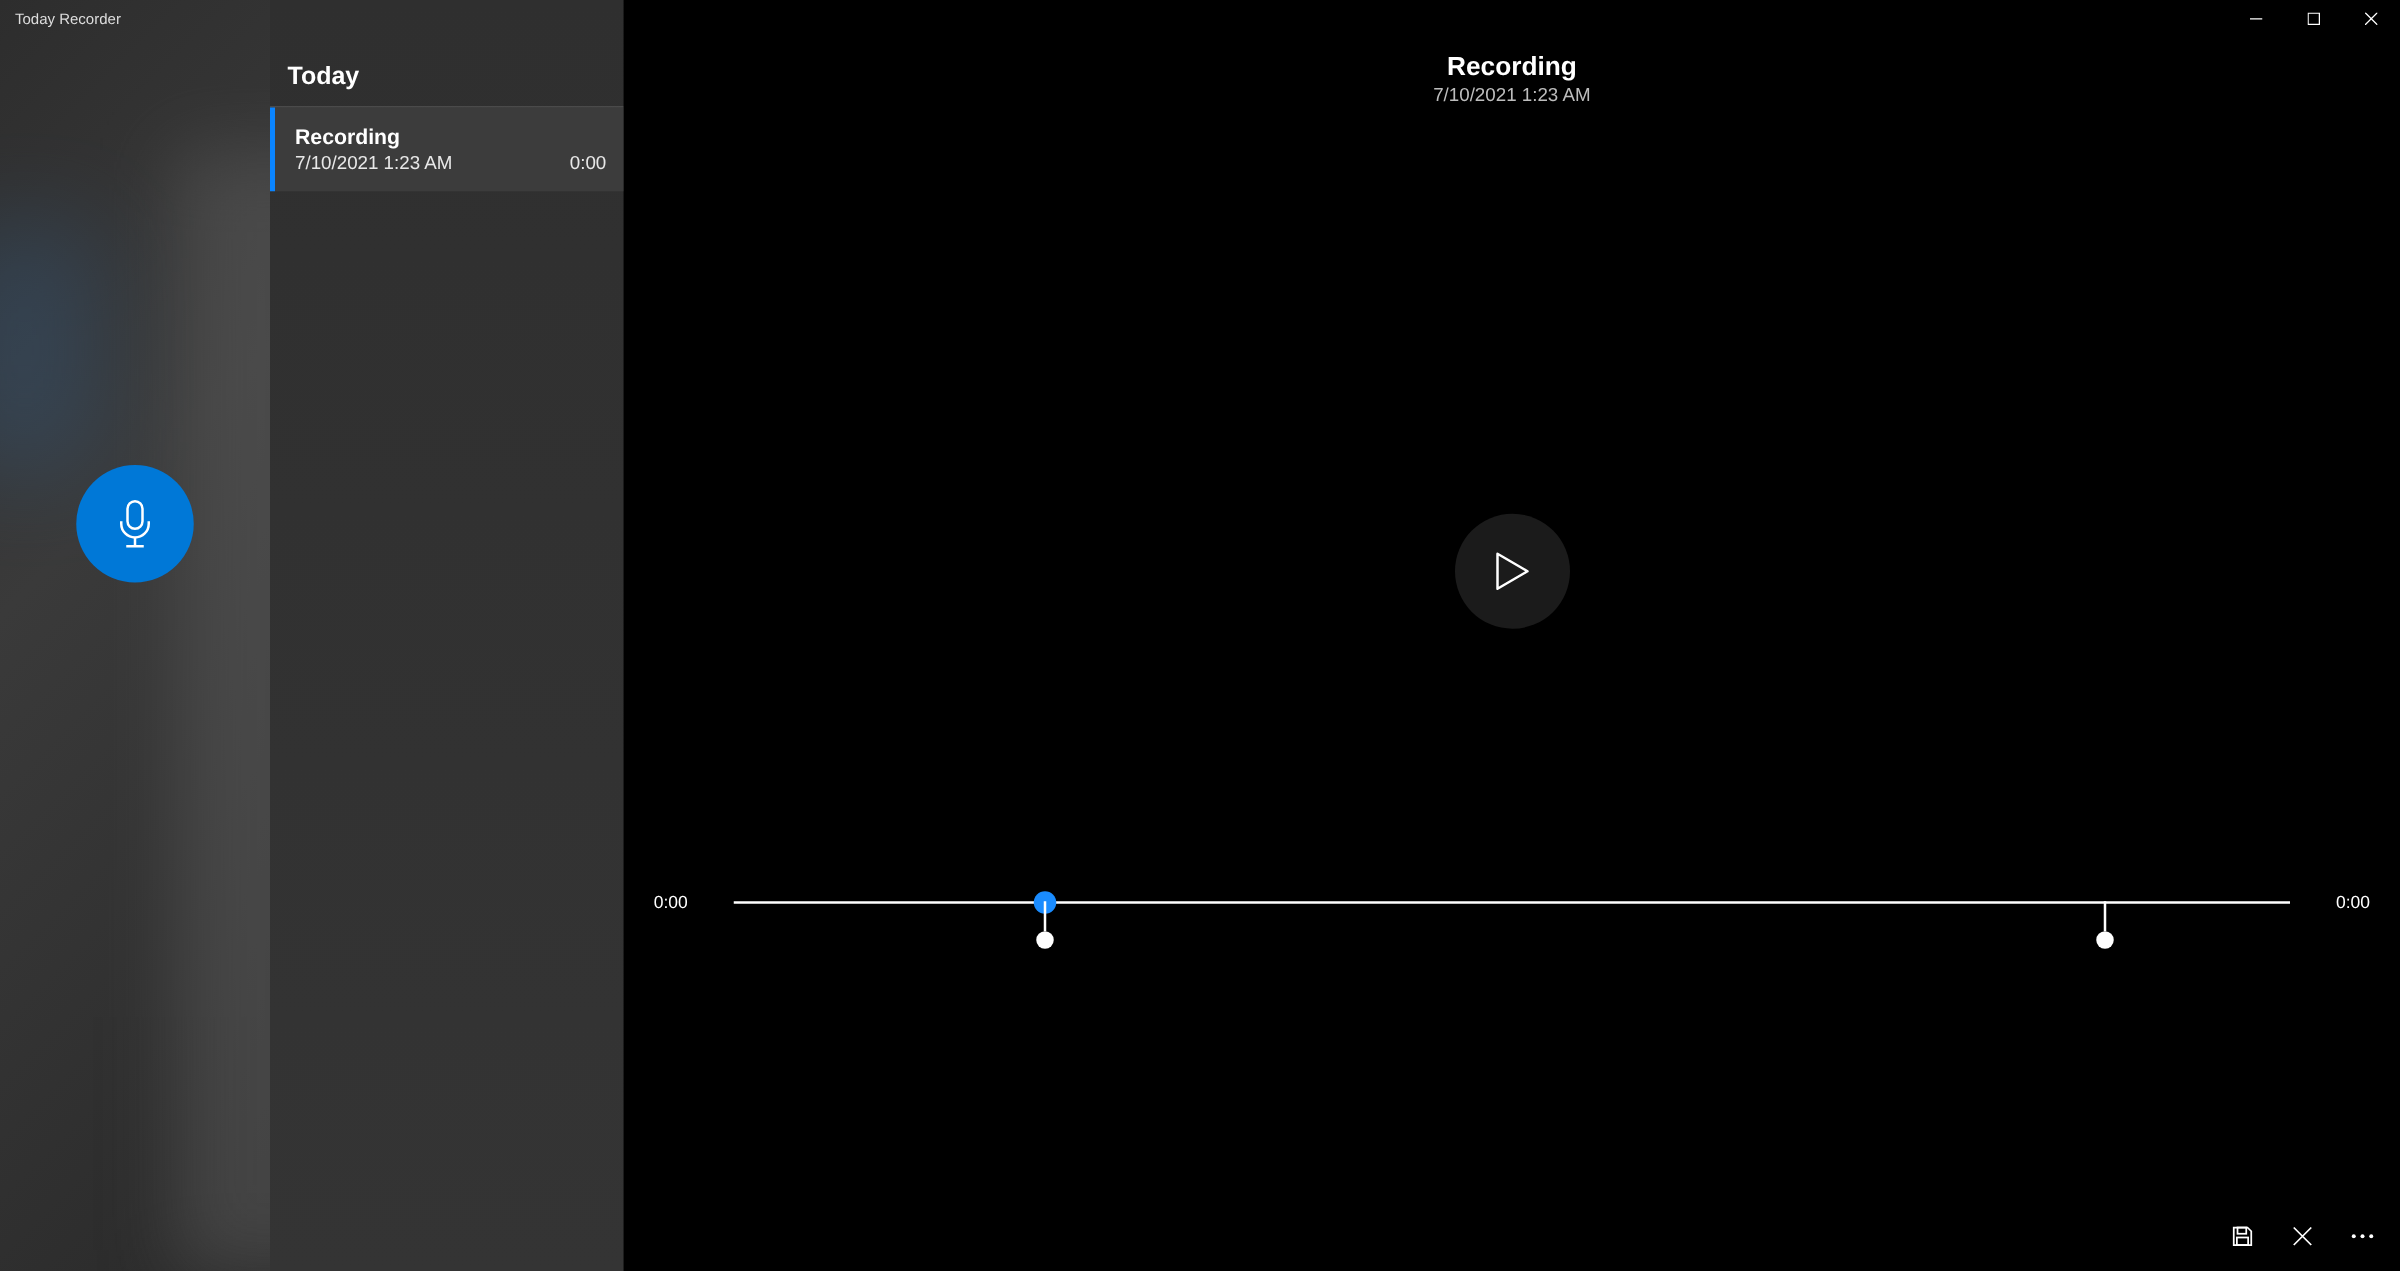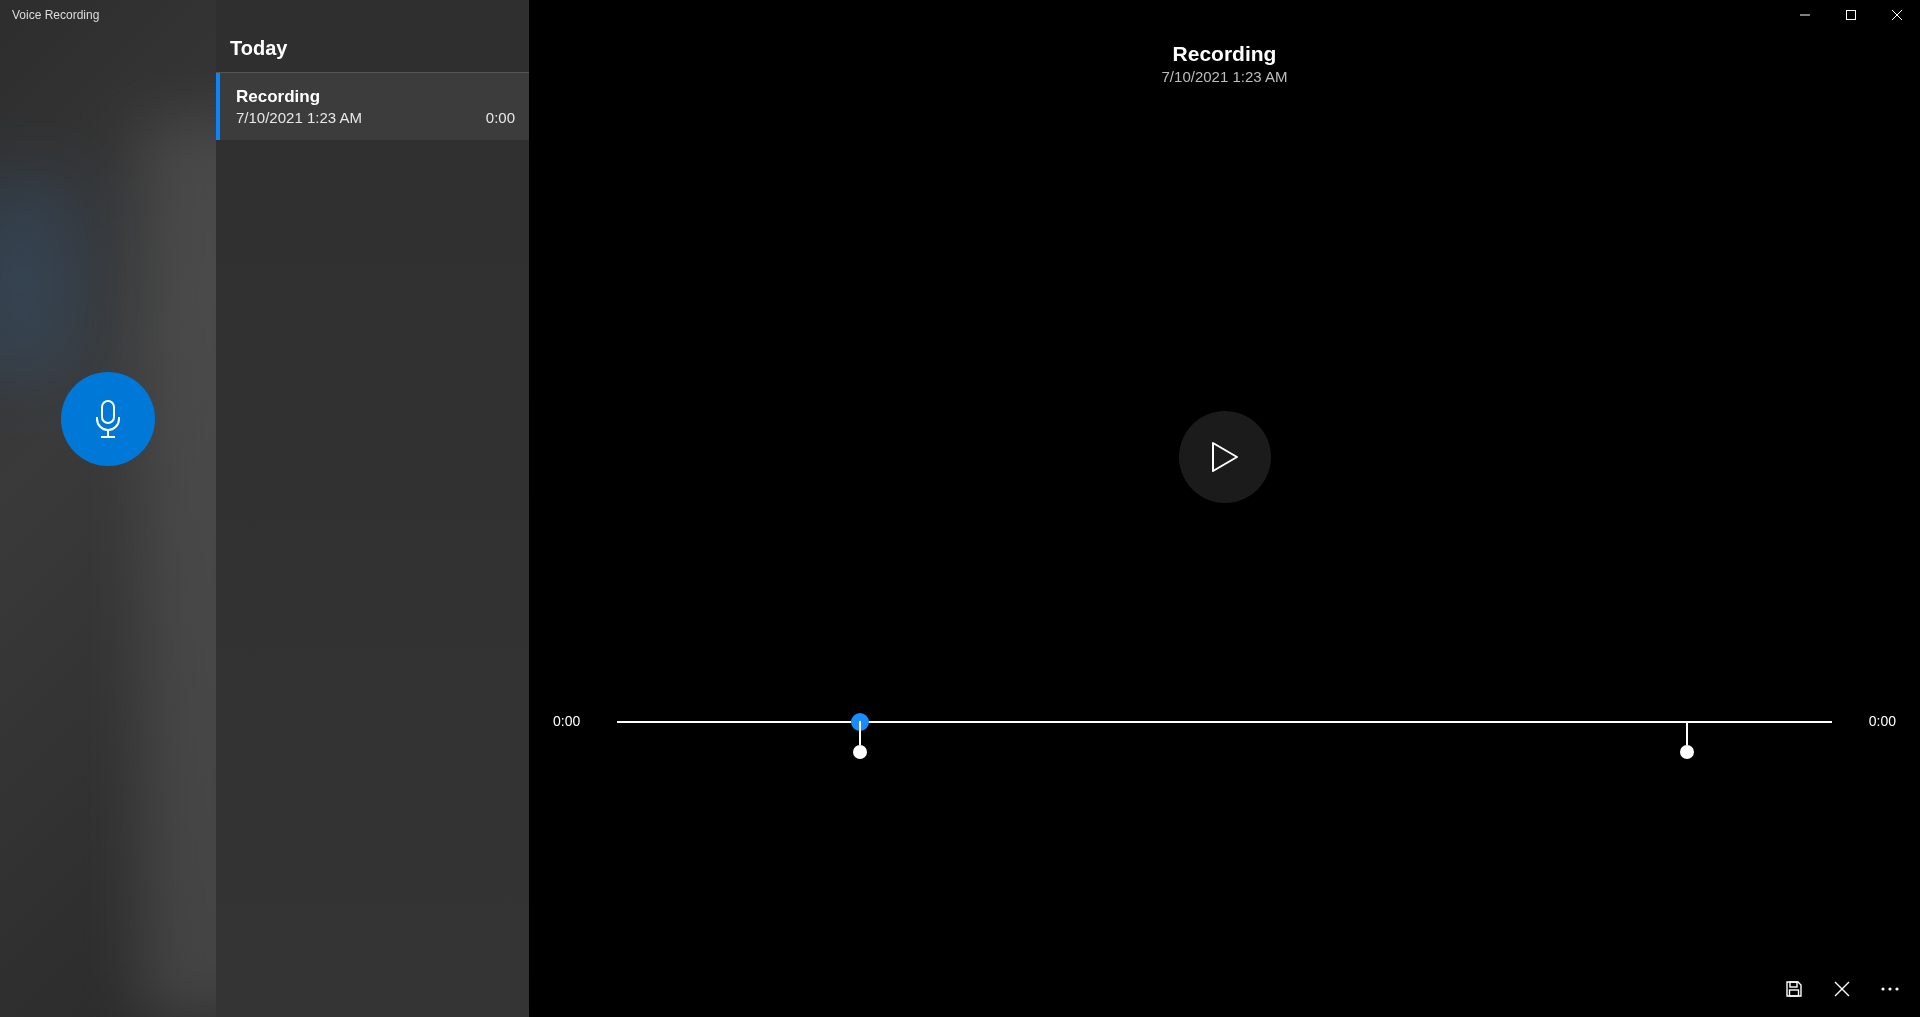--- a/index.html
+++ b/index.html
@@ -93,25 +93,25 @@
     background: #0078D7;
     display: flex;
     align-items: center;
     justify-content: center;
     cursor: pointer;
     z-index: 2;
   }
 
   
   .list-pane {
-    width: 313px;
+    width: 283px;
     height: 100%;
     background: #2b2b2b;
     background: linear-gradient(180deg, #2f2f2f 0%, #343434 100%);
-    padding-top: 29px;
+    padding-top: 42px;
     position: relative;
   }
   .section-header {
     font-size: 20px;
     font-weight: 600;
     color: #fff;
     padding: 8px 14px 12px 14px;
     border-bottom: 1px solid rgba(255,255,255,0.18);
   }
   .recording-item {
@@ -258,21 +258,21 @@
     cursor: pointer;
     color: #fff;
   }
 </style>
 </head>
 <body>
 
 <div class="app">
 
   <div class="title-bar">
-    <div class="title-text">Voice Recording</div>
+    <div class="title-text">Today Recorder</div>
     <div class="win-controls">
       <div class="win-btn">
         <svg width="10" height="10" viewBox="0 0 10 10">
             <path d="M0 5 H10" stroke="#fff" stroke-width="1"></path>
           </svg>
       </div>
       <div class="win-btn">
         <svg width="10" height="10" viewBox="0 0 10 10">
             <rect x="0.5" y="0.5" width="9" height="9" fill="none" stroke="#fff" stroke-width="1"></rect>
           </svg>

